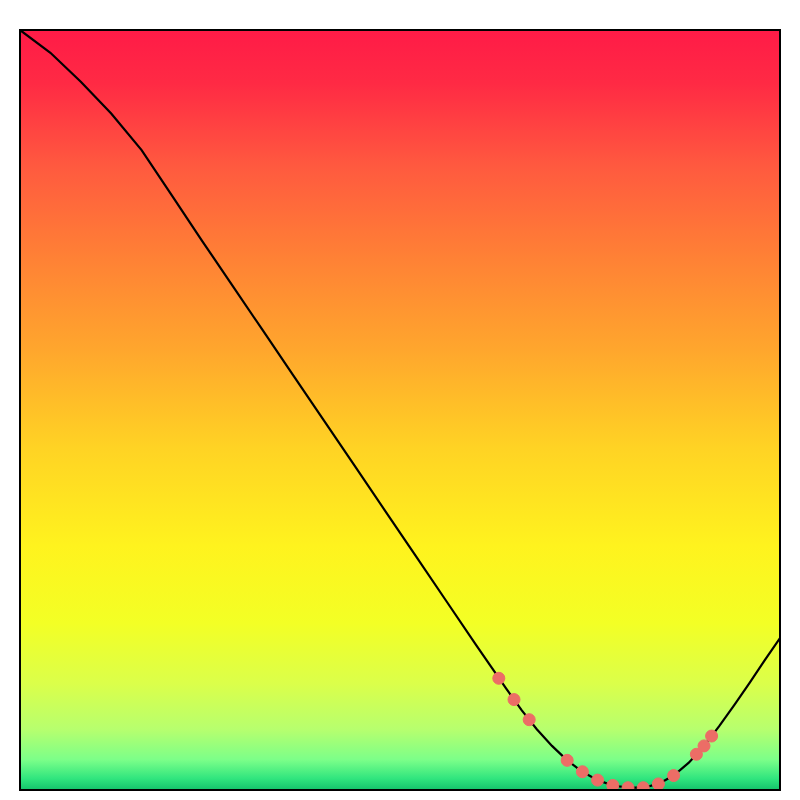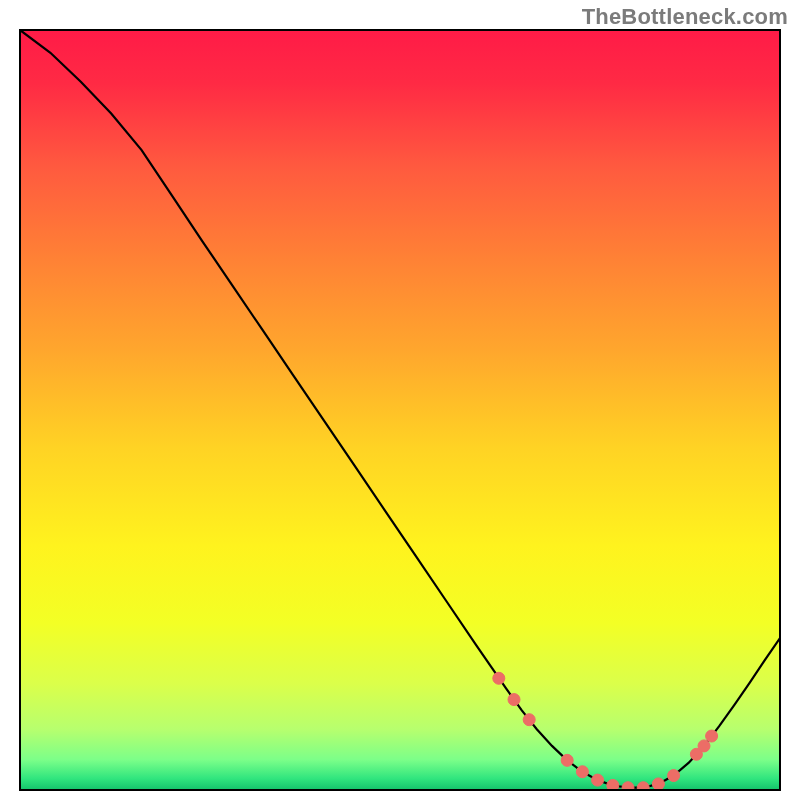--- a/index.html
+++ b/index.html
@@ -81,14 +81,13 @@
           <circle cx="673.60" cy="775.56" r="6" fill="#ec6d66" stroke="#ec6d66"></circle>
           <circle cx="696.40" cy="754.28" r="6" fill="#ec6d66" stroke="#ec6d66"></circle>
           <circle cx="704.00" cy="745.92" r="6" fill="#ec6d66" stroke="#ec6d66"></circle>
           <circle cx="711.60" cy="736.04" r="6" fill="#ec6d66" stroke="#ec6d66"></circle>
         </g>
     </g>
 
     <rect id="frameRect" x="20" y="30" width="760" height="760" fill="none" stroke="#000000" stroke-width="2"></rect>
   </svg>
 
-  <div class="watermark">TheBottleneck.com</div>
 </div>
 
 </body></html>

